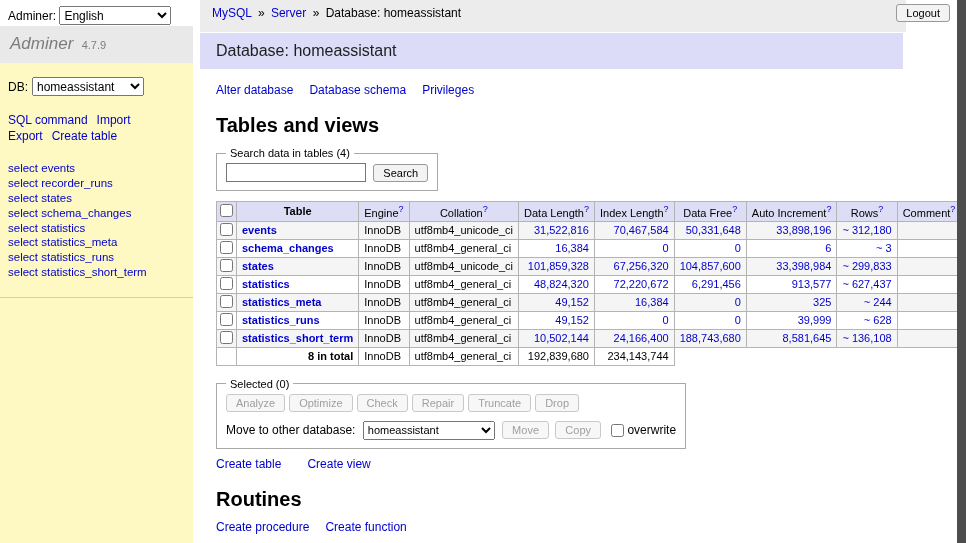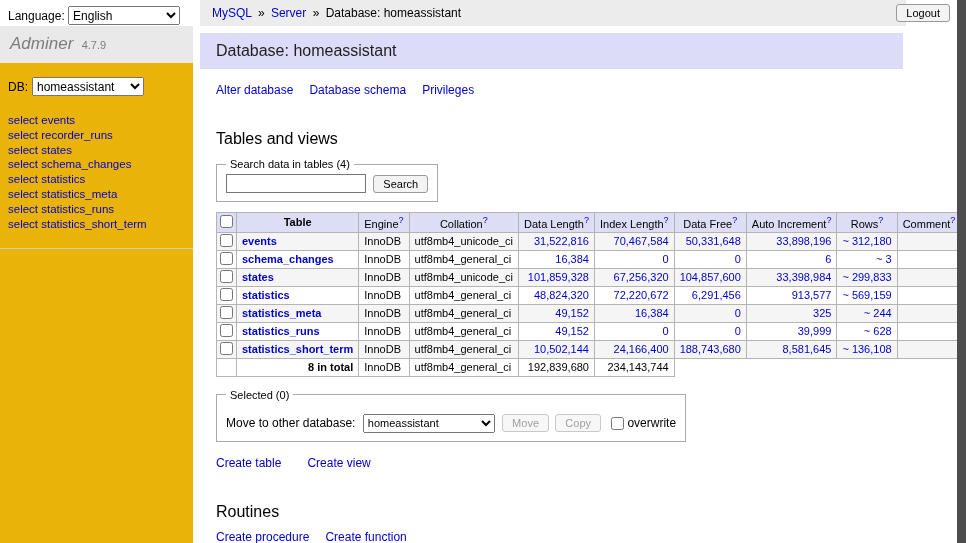--- a/index.html
+++ b/index.html
@@ -3,50 +3,50 @@
 <meta charset="utf-8">
 <style>
   * { box-sizing: border-box; margin: 0; padding: 0; font-family: "Liberation Sans", "DejaVu Sans", sans-serif; }
   html,body { background:#fff; }
   body { position: relative; width: 966px; height: 543px; overflow: hidden; font-size: 12px; color: #000; }
   a { color: #0000cc; text-decoration: none; cursor: pointer; }
 
   
   .lang { position: absolute; left: 8px; top: 6px; }
   .lang select { width: 112px; height: 19px; font-size: 12px; }
-  .breadcrumb { position: absolute; left: 200px; top: 0; width: 706px; height: 26px;
+  .breadcrumb { position: absolute; left: 200px; top: 0; width: 706px; height: 32px;
                 background: #ececec; line-height: 26px; padding-left: 12px; white-space: nowrap; }
   .breadcrumb .sep { margin: 0 3px; color: #000; }
   .logout-wrap { position: absolute; right: 16px; top: 4px; }
 
   button { font-size: 11px; padding: 2px 9px; background: #f3f3f3; border: 1px solid #999;
            border-radius: 3px; color: #000; cursor: pointer; }
   button:disabled { color: #9f9f9f; border-color: #c9c9c9; background: #f7f7f7; cursor: default; }
 
   
-  .sidebar { position: absolute; left: 0; top: 26px; width: 193px; bottom: 0; background: #eab308; }
+  .sidebar { position: absolute; left: 0; top: 26px; width: 193px; bottom: 0; background: #fef9c3; }
   .brand { background: #e9e9e9; padding: 8px 10px 9px; color: #7d7d7d; }
   .brand-name { font-size: 17px; font-style: italic; }
   .brand-ver { font-size: 11px; margin-left: 5px; }
   .dbrow { margin: 14px 8px 0; }
   .dbrow select { width: 112px; height: 19px; font-size: 12px; margin-left: 4px; }
   .side-actions { margin: 16px 8px 0; line-height: 1.35; width: 160px; }
   .side-actions a { margin-right: 9px; white-space: nowrap; }
   .table-links { margin: 18px 8px 16px; }
   .table-links a { display: block; font-size: 11.5px; line-height: 1.2; padding-bottom: 1px; }
   .sidebar hr { border: none; border-top: 1px solid #ccc; margin-top: 9px; }
 
   
   .main { position: absolute; left: 200px; top: 26px; right: 9px; bottom: 0; overflow: hidden; }
   h2.page-title { background: #dcdcf8; font-size: 16px; font-weight: normal; color: #1e1e1e;
                   padding: 9px 16px; margin: 7px 54px 0 0; }
   .content { padding: 0 54px 0 16px; }
   .db-links { margin-top: 14px; }
   .db-links a, .spaced a { margin-right: 16px; }
-  h3 { font-size: 16px; font-weight: normal; margin-top: 33px; }
+  h3 { font-size: 20px; font-weight: bold; margin-top: 17px; }
 
   fieldset { display: inline-block; border: 1px solid #a9a9a9; padding: 4px 9px 8px; margin-top: 10px; }
   legend { font-size: 11px; padding: 0 4px; }
   .search-fs input[type=text] { width: 140px; height: 19px; border: 1px solid #767676; font-size: 11px; padding: 1px 3px; vertical-align: middle; }
   .search-fs button { margin-left: 4px; vertical-align: middle; }
 
   table { border-collapse: collapse; margin-top: 10px; font-size: 11px; }
   th, td { border: 1px solid #b4b4b4; padding: 2px 5px; height: 18px; white-space: nowrap; }
   thead th { background: #ddddf6; font-weight: normal; text-align: center; }
   thead th.tname { font-weight: bold; }
@@ -63,33 +63,33 @@
   tr.total td.noborder { border: none; }
 
   .selected-fs { margin-top: 12px; }
   .btnrow button { margin-right: 4px; }
   .moverow { margin-top: 9px; font-size: 12px; }
   .moverow select { width: 132px; height: 19px; font-size: 11px; margin: 0 4px; vertical-align: middle; }
   .moverow button { margin-right: 3px; }
   .moverow label { margin-left: 4px; }
   .moverow input[type=checkbox] { vertical-align: middle; margin-right: 3px; }
 
-  .bottom-links { margin-top: 14px; }
+  .bottom-links { margin-top: 8px; }
   .bottom-links a { margin-right: 26px; }
   .routine-links { margin-top: 9px; }
   .routine-links a { margin-right: 16px; }
 
   .scrollbar { position: absolute; right: 0; top: 0; width: 9px; height: 543px; background: #e6e6e6; }
   .scrollbar .thumb { position: absolute; left: 0; top: 0; width: 9px; height: 543px; background: #4d4d4d; }
 </style>
 </head>
 <body>
 
 <div class="lang">
-  <label>Language:</label>
+  <label>Adminer:</label>
   <select>
     <option>English</option>
   </select>
 </div>
 
 <div class="breadcrumb">
   <a href="#">MySQL</a>
   <span class="sep">»</span>
   <a href="#">Server</a>
   <span class="sep">»</span>
@@ -103,20 +103,21 @@
 <div class="sidebar">
   <div class="brand">
     <span class="brand-name">Adminer</span>
     <span class="brand-ver">4.7.9</span>
   </div>
   <div class="dbrow">
     <label>DB:</label><select>
       <option>homeassistant</option>
     </select>
   </div>
+  <p class="side-actions" id="side-actions"><a href="#">SQL command</a><a href="#">Import</a><br><a href="#">Export</a><a href="#">Create table</a></p>
   <p class="table-links" id="table-links">
       <a href="#">select events</a>
       <a href="#">select recorder_runs</a>
       <a href="#">select states</a>
       <a href="#">select schema_changes</a>
       <a href="#">select statistics</a>
       <a href="#">select statistics_meta</a>
       <a href="#">select statistics_runs</a>
       <a href="#">select statistics_short_term</a>
     </p>
@@ -189,21 +190,21 @@
           </tr>
           <tr>
             <td class="check"><input type="checkbox" style=""></td>
             <td class="name"><a href="#">statistics</a></td>
             <td>InnoDB</td>
             <td>utf8mb4_general_ci</td>
             <td class="num"><a href="#">48,824,320</a></td>
             <td class="num"><a href="#">72,220,672</a></td>
             <td class="num"><a href="#">6,291,456</a></td>
             <td class="num"><a href="#">913,577</a></td>
-            <td class="num"><a href="#">~ 569,159</a></td>
+            <td class="num"><a href="#">~ 627,437</a></td>
             <td></td>
           </tr>
           <tr>
             <td class="check"><input type="checkbox" style=""></td>
             <td class="name"><a href="#">statistics_meta</a></td>
             <td>InnoDB</td>
             <td>utf8mb4_general_ci</td>
             <td class="num"><a href="#">49,152</a></td>
             <td class="num"><a href="#">16,384</a></td>
             <td class="num"><a href="#">0</a></td>
@@ -242,20 +243,21 @@
             <td>utf8mb4_general_ci</td>
             <td class="num">192,839,680</td>
             <td class="num">234,143,744</td>
             <td class="noborder" colspan="4"></td>
           </tr>
         </tbody>
     </table>
 
     <fieldset class="selected-fs">
       <legend>Selected (0)</legend>
+      <div class="btnrow" id="selected-buttons"><button disabled="">Analyze</button><button disabled="">Optimize</button><button disabled="">Check</button><button disabled="">Repair</button><button disabled="">Truncate</button><button disabled="">Drop</button></div>
       <div class="moverow">
         <span>Move to other database:</span>
         <select>
           <option>homeassistant</option>
         </select>
         <button disabled="">Move</button>
         <button disabled="">Copy</button>
         <label>
           <input type="checkbox" style=""><span>overwrite</span>
         </label>

